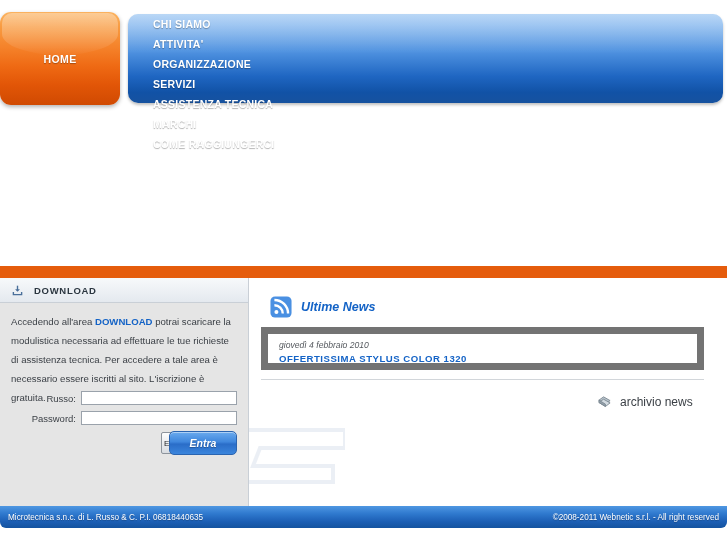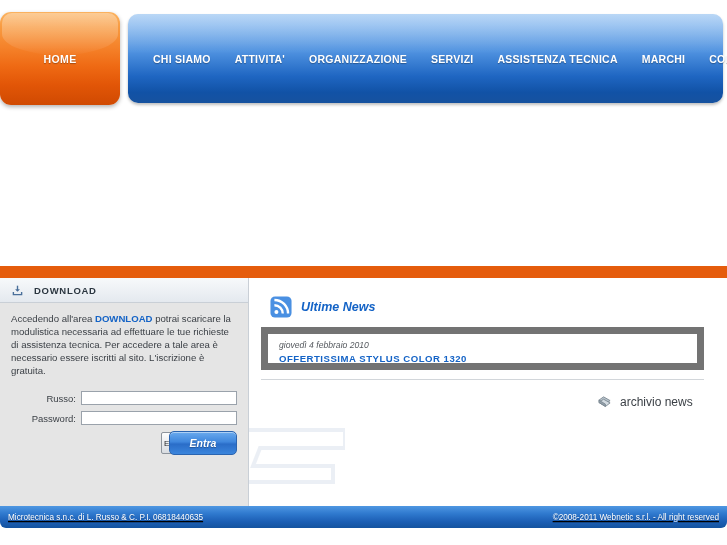--- a/index.html
+++ b/index.html
@@ -42,24 +42,24 @@
     border-radius: 10px 10px 0 0;
     background: linear-gradient(to bottom, rgba(255,255,255,0.30), rgba(255,255,255,0.0));
     pointer-events: none;
   }
   .nav-items {
     position: absolute;
     left: 0; top: 0;
     width: 100%;
     height: 100%;
     display: flex;
-    align-items: center;
     justify-content: flex-start;
     padding-left: 13px;
     box-sizing: border-box;
+    flex-direction: column;
   }
   .nav-item {
     color: #ffffff;
     font-size: 10.5px;
     font-weight: bold;
     letter-spacing: 0.25px;
     white-space: nowrap;
     padding: 4px 12px;
     cursor: pointer;
     text-shadow: 0 1px 1px rgba(0,0,0,0.30);
@@ -152,21 +152,21 @@
     font-weight: bold;
     color: #2b3640;
     letter-spacing: 0.7px;
     margin-left: 11px;
   }
   .panel-body {
     padding: 9px 11px 0 11px;
   }
   .panel-text {
     font-size: 9.6px;
-    line-height: 13px;
+    line-height: 19px;
     color: #3a3f45;
   }
   .panel-text .dl-link {
     color: #1463c6;
     font-weight: bold;
     text-decoration: none;
     cursor: pointer;
   }
 
   
@@ -352,21 +352,20 @@
     top: 506px;
     width: 727px;
     height: 22px;
     background: linear-gradient(to bottom, #4f97e2 0%, #2f79ce 35%, #1c5fb5 70%, #14539f 100%);
     border-radius: 0 0 6px 6px;
     display: flex;
     align-items: center;
     justify-content: space-between;
     padding: 0 8px;
     box-sizing: border-box;
-    text-decoration: underline;
   }
   .footer-text {
     font-size: 8.2px;
     color: #ffffff;
     white-space: nowrap;
     text-shadow: 0 1px 1px rgba(0,0,0,0.25);
   }
   .footer-below {
     position: absolute;
     left: 0;

